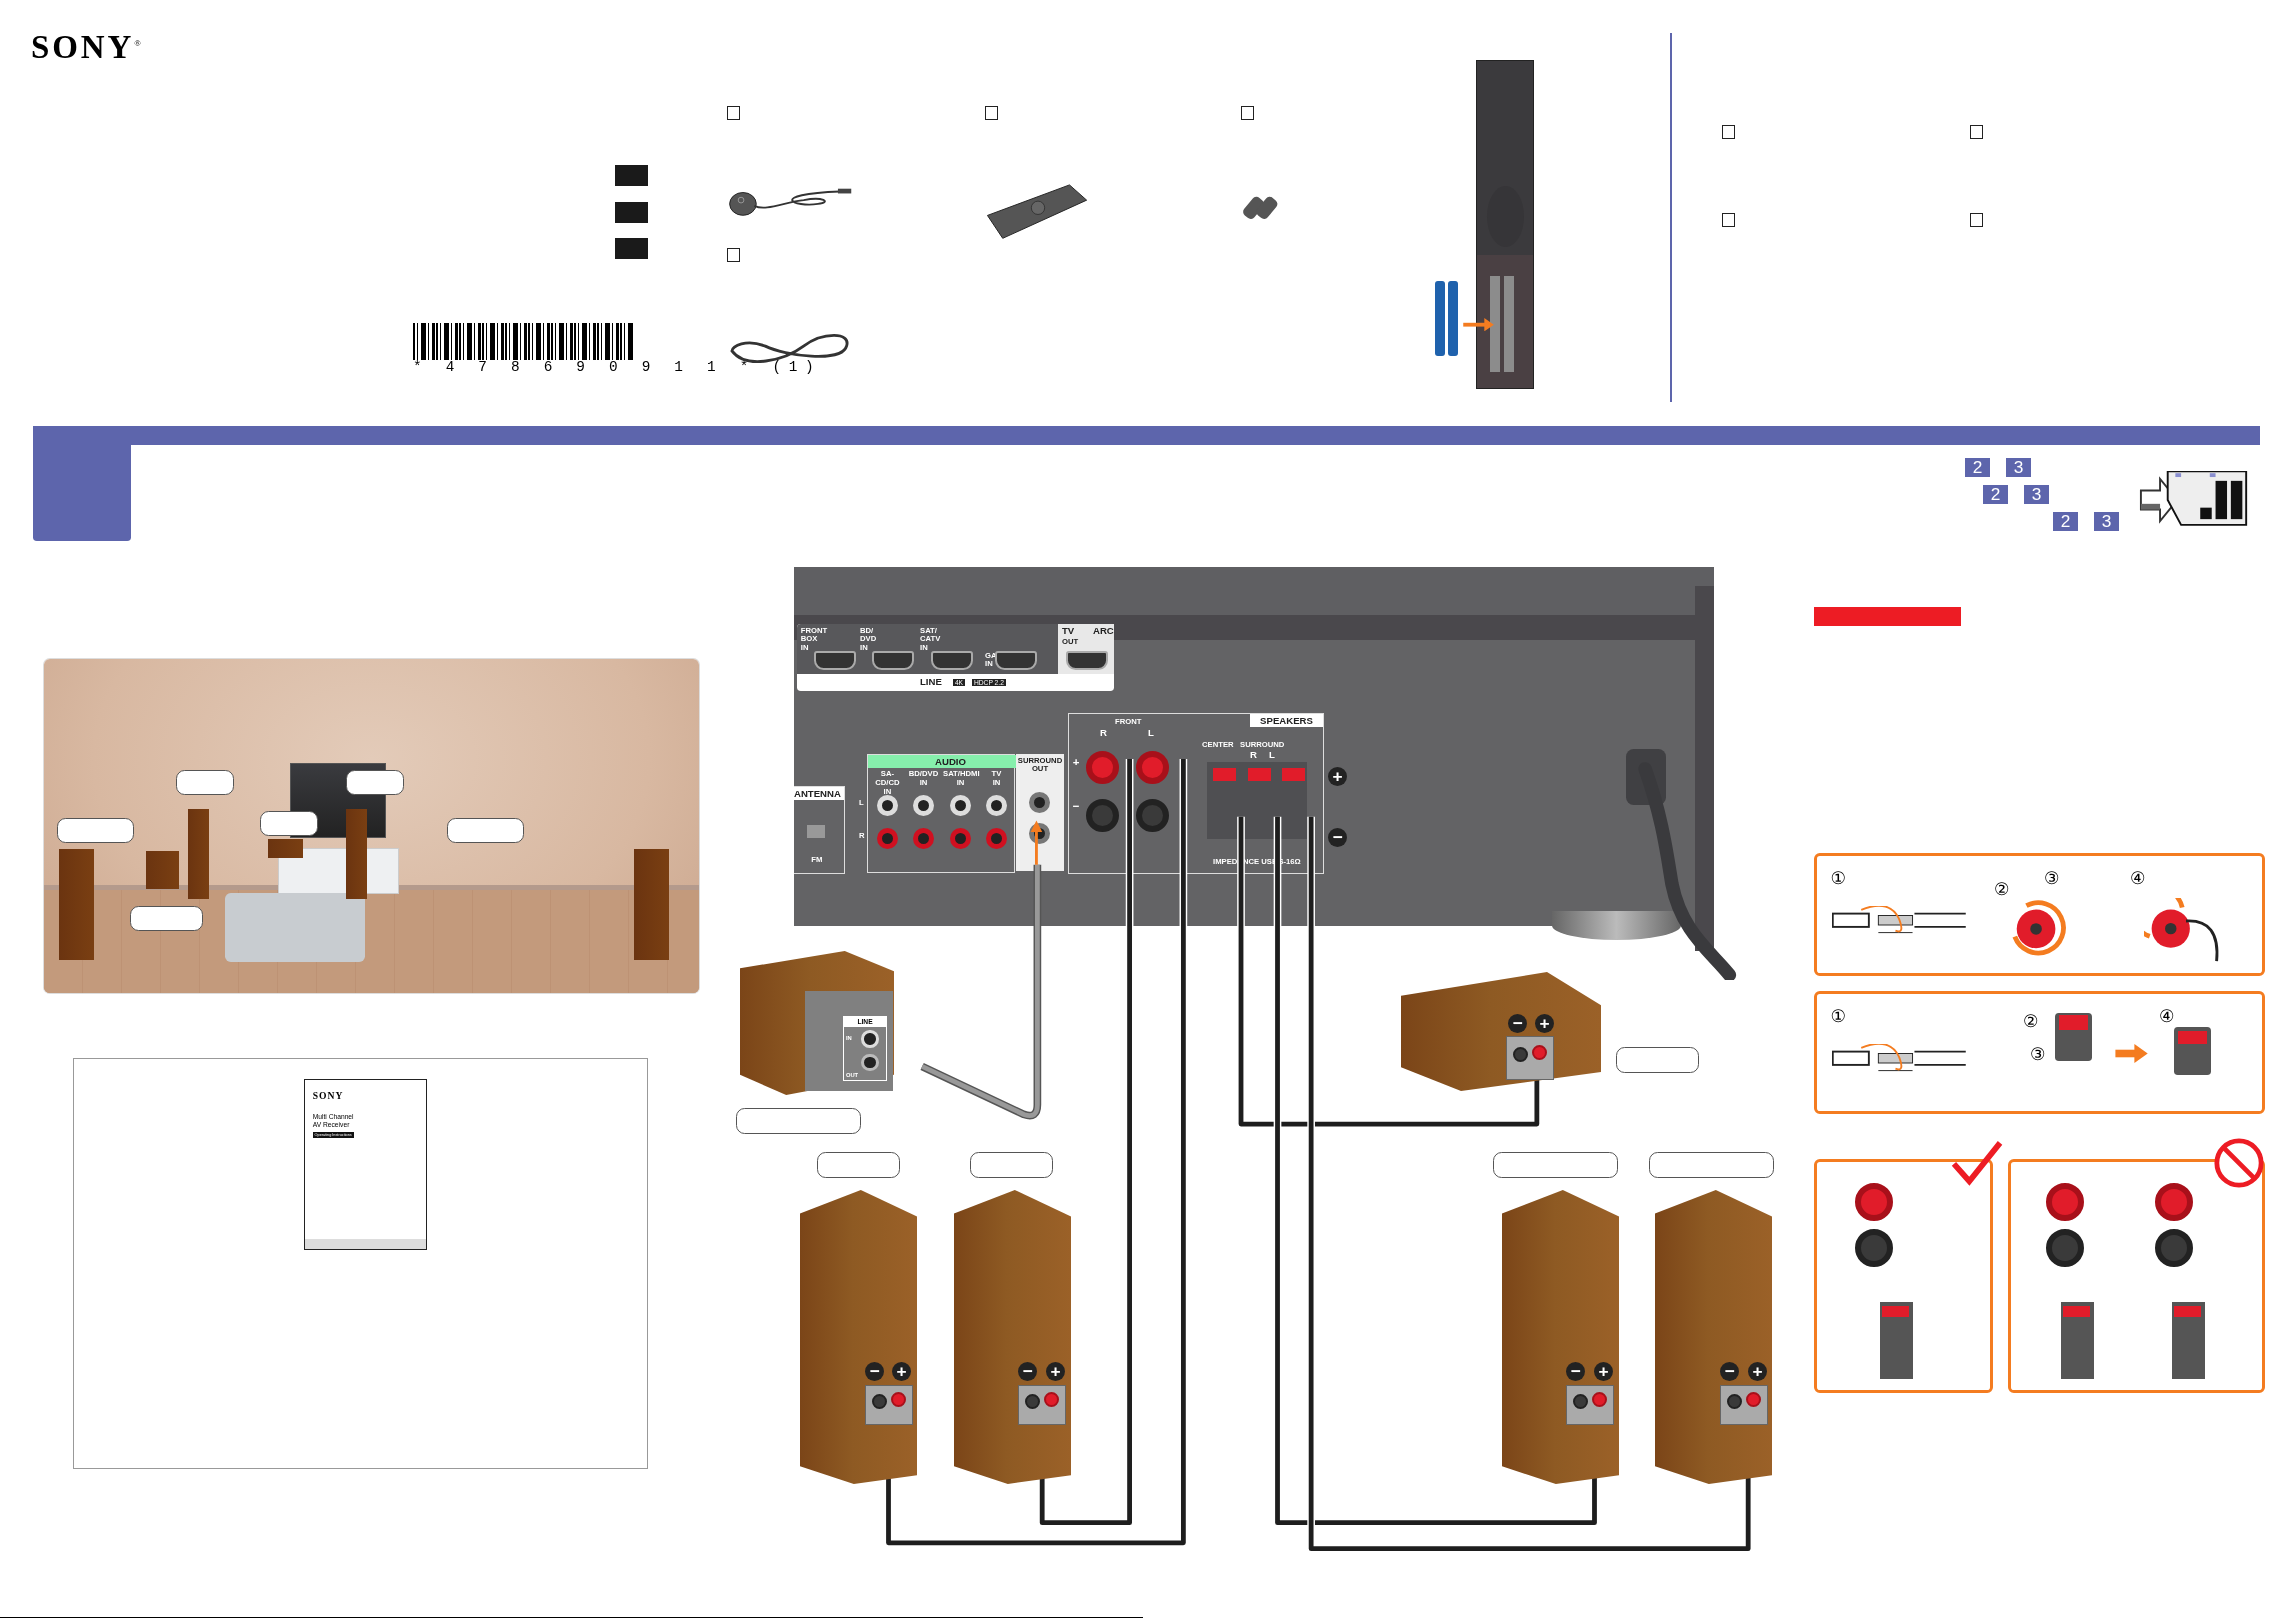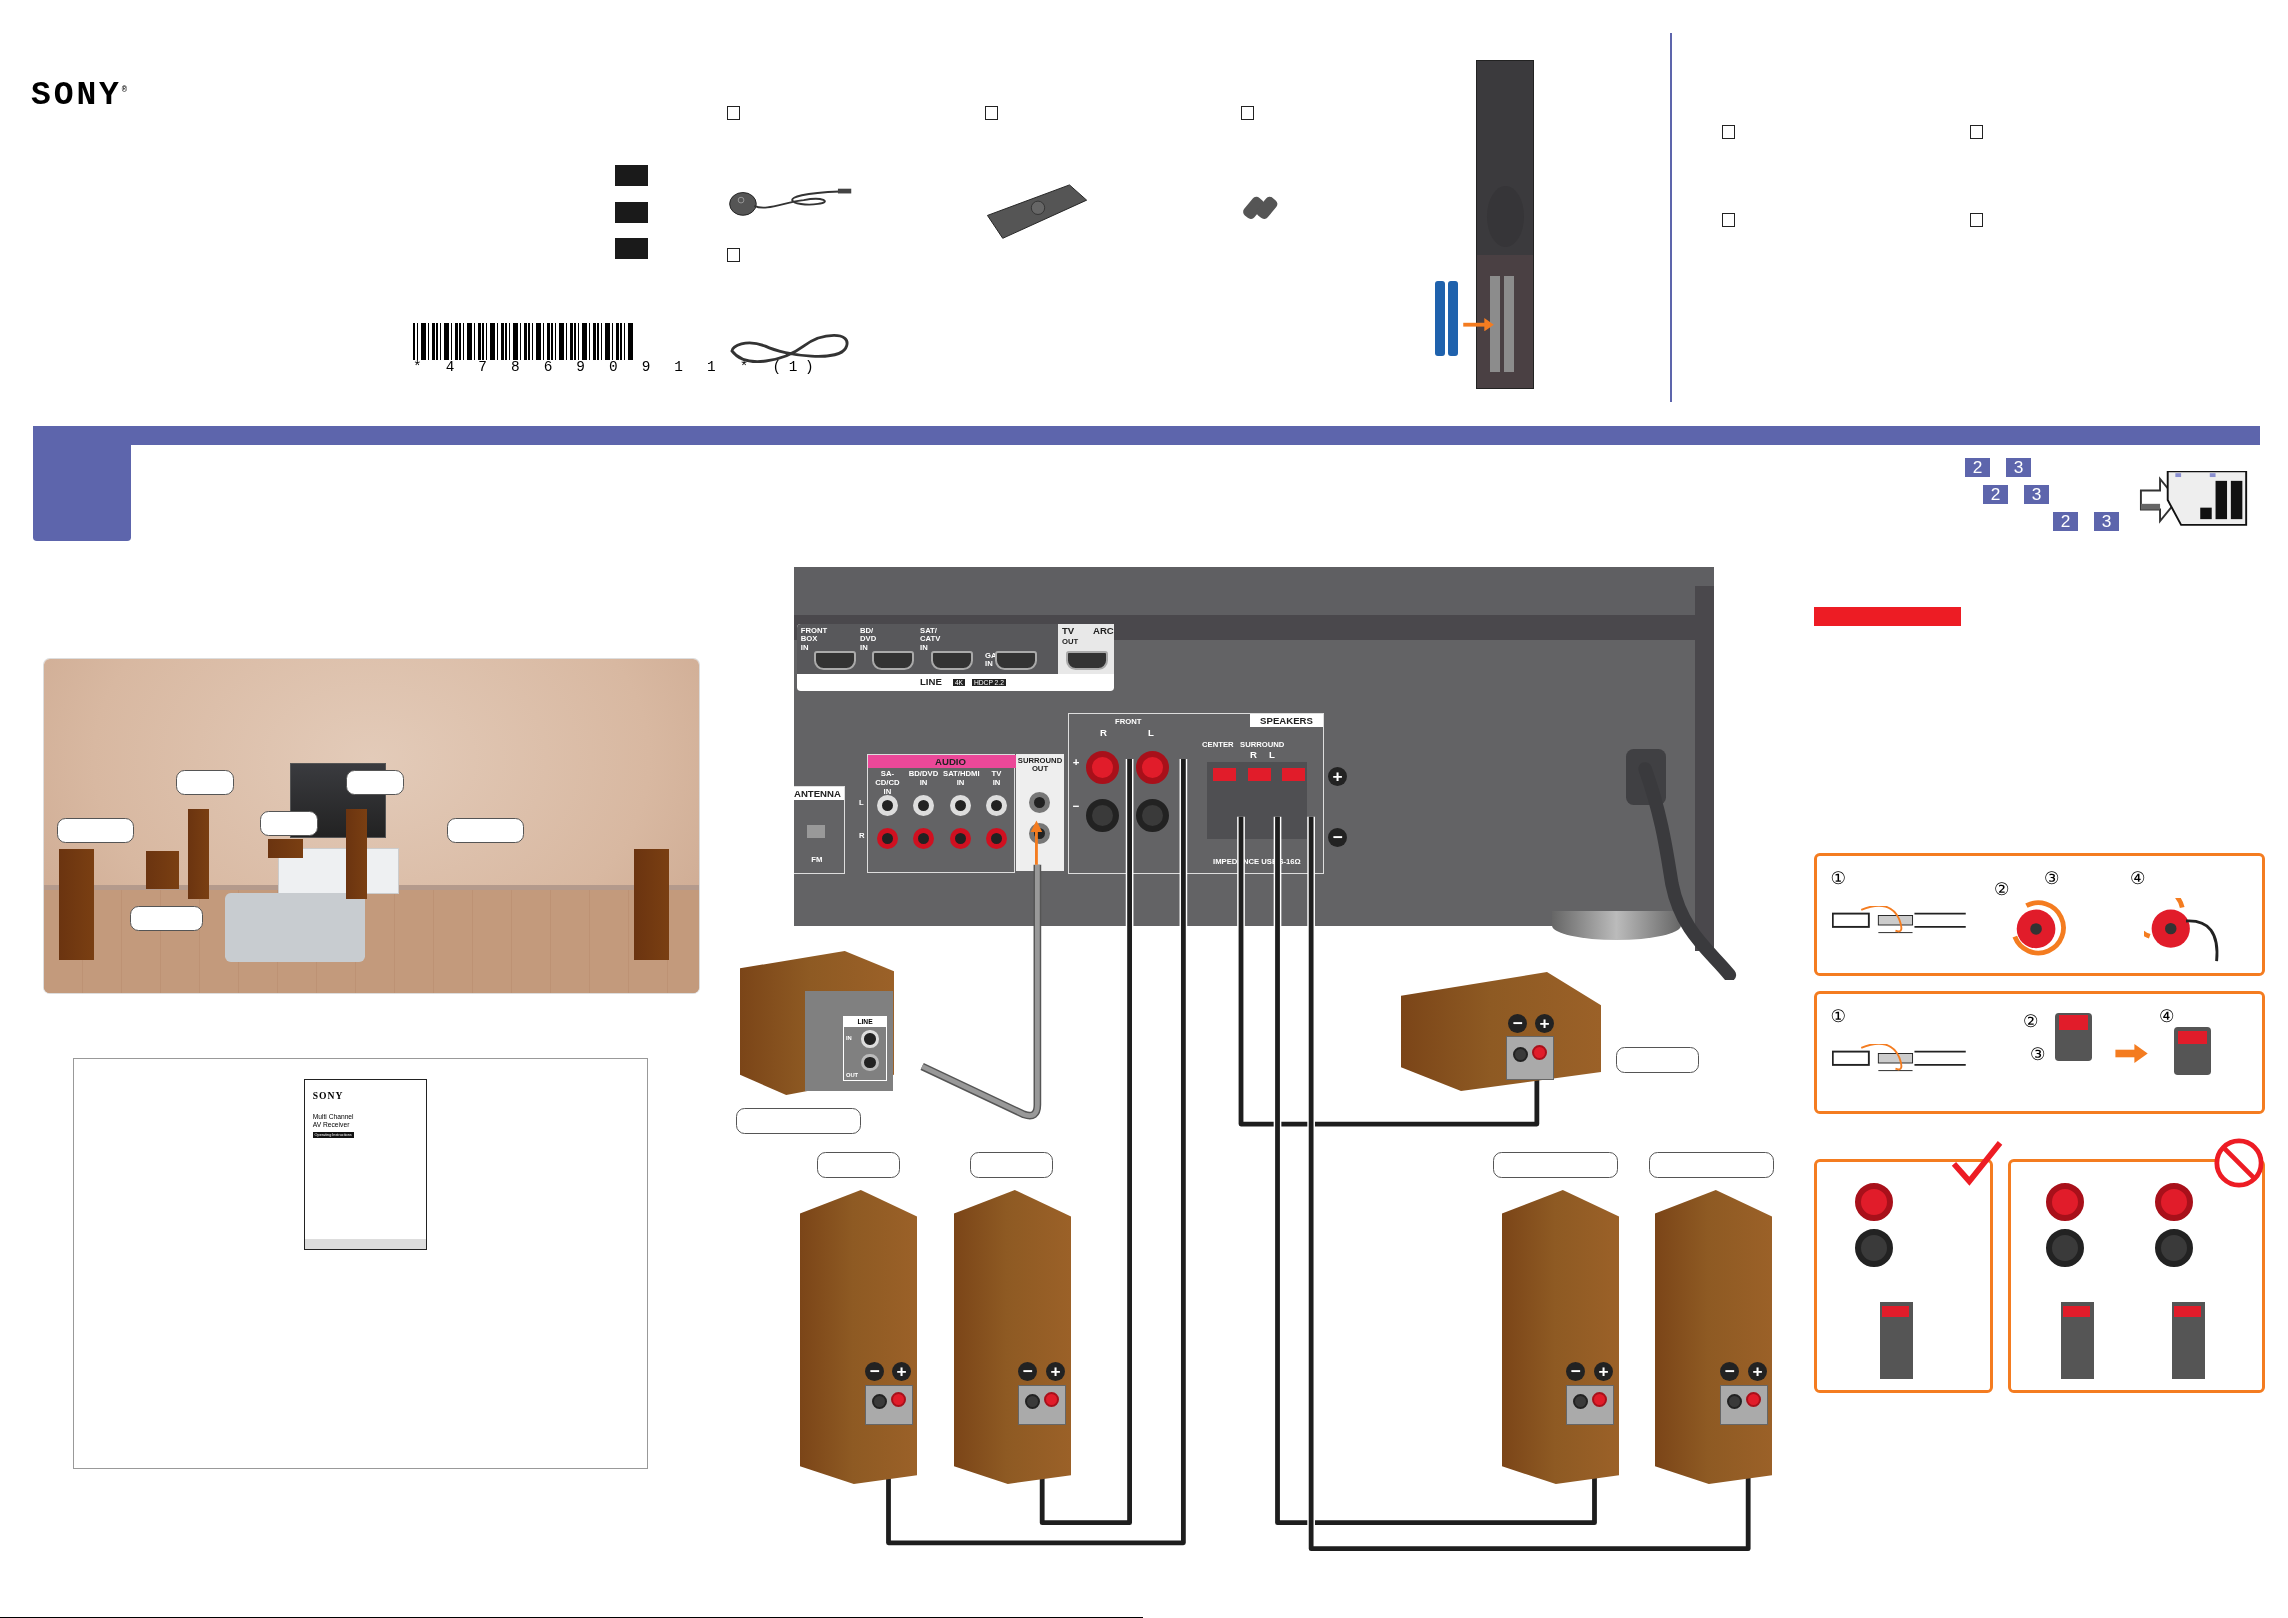--- a/index.html
+++ b/index.html
@@ -1,18 +1,18 @@
 <!DOCTYPE html>
 <html><head>
 <meta charset="utf-8">
 <style>
   html, body { margin:0; padding:0; background:#fff; }
   body { width:2288px; height:1619px; position:relative; overflow:hidden; font-family:"Liberation Sans", sans-serif; color:#000; }
   .abs { position:absolute; }
-  .logo { left:31px; top:29px; font-family:Liberation Mono, monospace; font-weight:bold; font-size:33px; letter-spacing:2.9px;margin-top:48px; }
+  .logo { left:31px; top:29px; font-family:Liberation Serif, serif; font-weight:bold; font-size:33px; letter-spacing:2.9px; }
   .logo sup { font-size:8.6px; font-weight:normal; letter-spacing:0; }
   .lang-box { width:33px; height:21px; background:#1a1a1a; left:615px; }
   .barcode { left:413px; top:323px; width:221px; height:37px;
     background:repeating-linear-gradient(90deg,#000 0 1.9px,#fff 1.9px 3.8px,#000 3.8px 4.8px,#fff 4.8px 7.7px,#000 7.7px 10.6px,#fff 10.6px 11.5px); }
   .barcode-num { left:413px; top:359px; font-size:14.4px; letter-spacing:7.7px; font-family:"Liberation Mono", monospace; }
   .chk { width:13.4px; height:14.4px; border:1.4px solid #222; box-sizing:border-box; background:#fff; }
   .vdiv { left:1670px; top:33px; width:1.9px; height:369px; background:#5d65ac; }
   .band { left:33px; top:426px; width:2227px; height:19px; background:#5d65ac; }
   .band-tab { left:33px; top:426px; width:98px; height:115px; background:#5d65ac; border-radius:0 0 3.8px 3.8px; }
   .pgnum { width:25px; height:19px; background:#5d65ac; color:#fff; font-size:17.3px; text-align:center; line-height:19px; }
@@ -185,21 +185,21 @@
   <div class="abs" style="left:175px;top:55px;background:#222;color:#fff;font-size:6.7px;padding:0 1.9px">HDCP 2.2</div>
 </div>
 
 <div class="abs" style="left:794px;top:786px;width:50px;height:86px;border:1px solid #ddd;border-left:none">
   <div class="abs" style="left:0;top:0;width:50px;height:13.4px;background:#fff;color:#222;font-size:9.6px;font-weight:bold;line-height:13.4px">ANTENNA</div>
   <div class="abs" style="left:13.4px;top:38px;width:17.3px;height:13.4px;background:#999"></div>
   <div class="abs tiny" style="left:17.3px;top:69px">FM</div>
 </div>
 
 <div class="abs" style="left:867px;top:754px;width:146px;height:117px;border:1px solid #ddd">
-  <div class="abs" style="left:0;top:0;width:165px;height:13.4px;background:#ec4899;color:#222;font-size:9.6px;font-weight:bold;text-align:center;line-height:13.4px">AUDIO</div>
+  <div class="abs" style="left:0;top:0;width:165px;height:13.4px;background:#86efac;color:#222;font-size:9.6px;font-weight:bold;text-align:center;line-height:13.4px">AUDIO</div>
   <div class="abs tiny" style="left:1.9px;top:15.4px;text-align:center;width:35px"><span>SA-CD/CD</span><br><span>IN</span></div>
   <div class="abs tiny" style="left:38px;top:15.4px;text-align:center;width:35px"><span>BD/DVD</span><br><span>IN</span></div>
   <div class="abs tiny" style="left:75px;top:15.4px;text-align:center;width:35px"><span>SAT/HDMI</span><br><span>IN</span></div>
   <div class="abs tiny" style="left:111px;top:15.4px;text-align:center;width:35px"><span>TV</span><br><span>IN</span></div>
   <div class="abs rca" style="left:8.6px;top:40px"></div>
   <div class="abs rca" style="left:45px;top:40px"></div>
   <div class="abs rca" style="left:82px;top:40px"></div>
   <div class="abs rca" style="left:118px;top:40px"></div>
   <div class="abs rca red" style="left:8.6px;top:73px"></div>
   <div class="abs rca red" style="left:45px;top:73px"></div>

